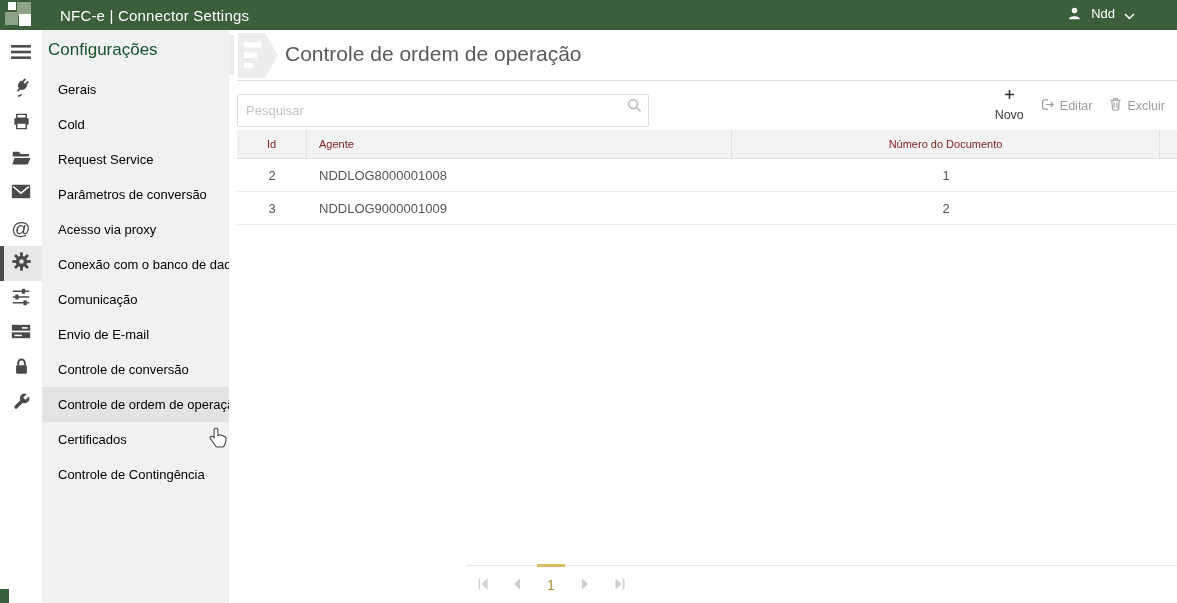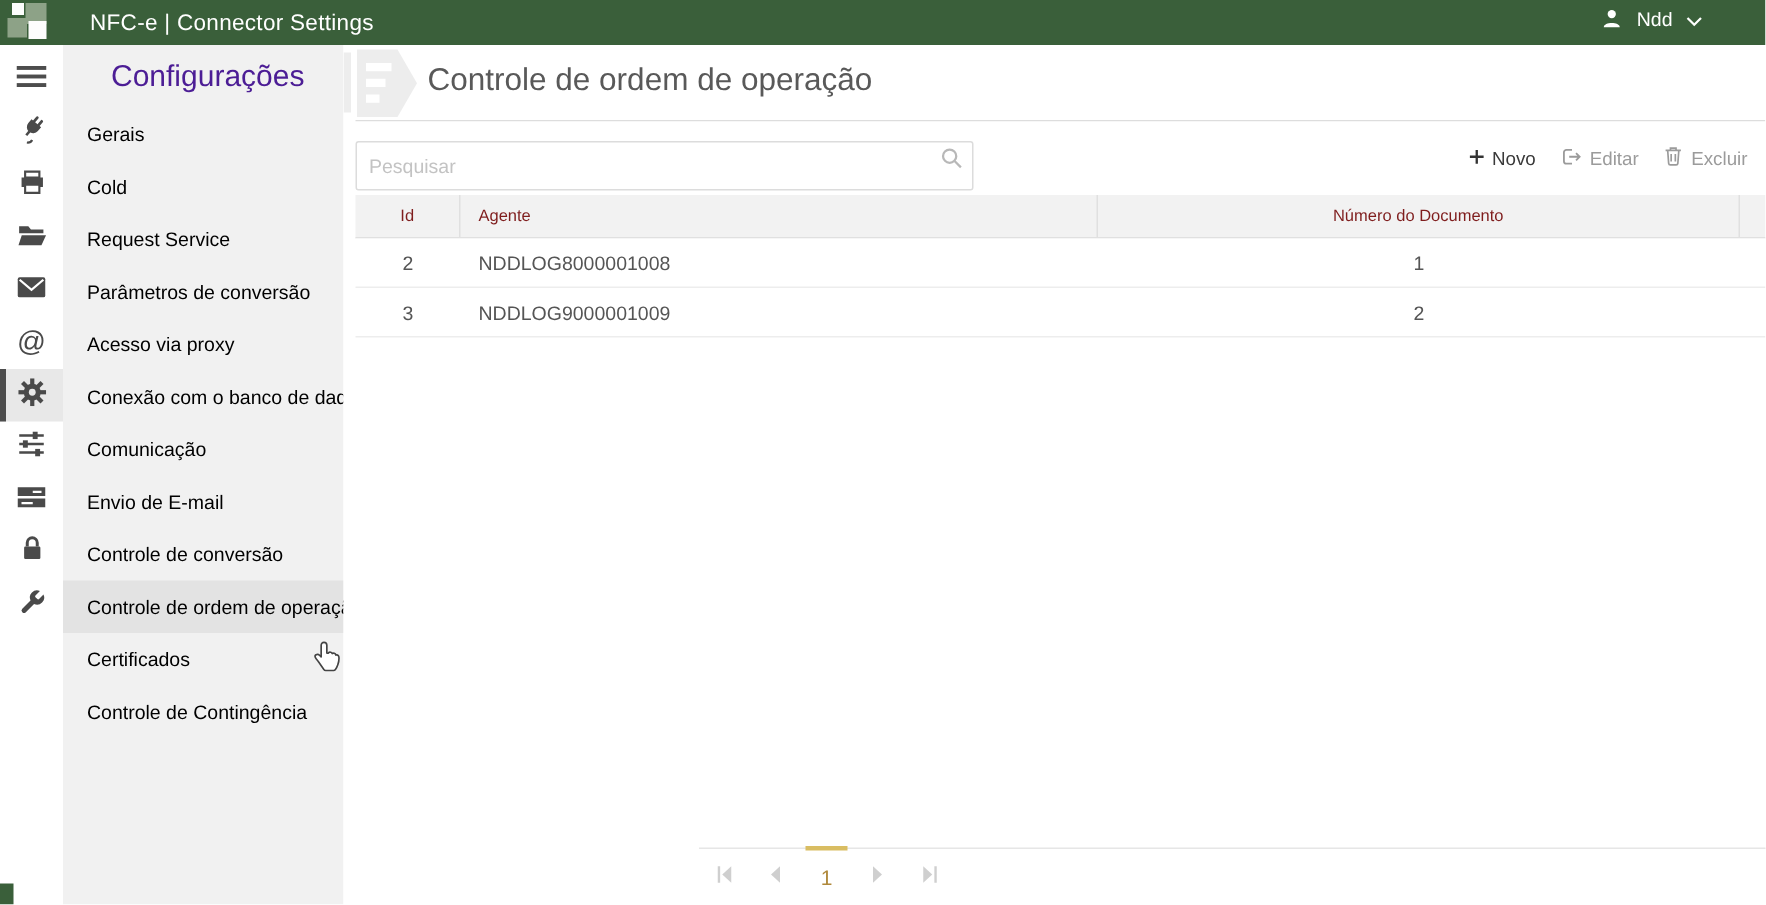--- a/index.html
+++ b/index.html
@@ -21,41 +21,41 @@
 
   
   .rail { position:absolute; top:30px; left:0; width:42px; height:573px; background:#ffffff; padding-top:6px; }
   .rail-item { width:42px; height:35px; display:flex; align-items:center; justify-content:center; cursor:pointer; }
   .rail-item.selected { background:#e8e8e8; border-left:4px solid #4d4d4d; padding-right:4px; }
   .rail-at { font-size:19px; color:#4a4a4a; font-weight:400; }
   .corner-chip { position:absolute; left:0; bottom:0; width:9px; height:14px; background:#3a5f3a; }
 
   
   .sidebar { position:absolute; top:30px; left:42px; width:187px; height:573px; background:#f1f1f1; }
-  .sidebar-title { padding:10px 16px 0 32px; height:36px; font-size:20px; color:#4c1d95; }
+  .sidebar-title { padding:10px 16px 0 6px; height:36px; font-size:17px; color:#14532d; }
   .sidebar-list { margin-top:6px; }
   .sb-item { height:35px; line-height:35px; padding-left:16px; font-size:13px; color:#000000; cursor:pointer; white-space:nowrap; overflow:hidden; }
   .sb-item.selected { background:#e3e3e3; }
   .cursor-overlay { position:absolute; left:209px; top:427px; z-index:50; pointer-events:none; }
 
   
   .main { position:absolute; top:30px; left:229px; width:948px; height:573px; background:#fff; }
   .title-row { position:relative; height:51px; overflow:hidden; }
   .title-row .divider { position:absolute; left:8px; right:0; bottom:0; border-bottom:1px solid #ddd; }
   .watermark { position:absolute; left:0; top:2px; }
   .page-title { position:absolute; left:56px; top:12px; font-size:21px; color:#595959; font-weight:400; }
 
   .toolbar { position:relative; height:49px; }
   .search-wrap { position:absolute; left:8px; top:13px; width:412px; height:33px; }
   .search-input { width:100%; height:100%; border:1px solid #dcdcdc; border-radius:2px; padding:0 28px 0 8px; font-size:13px; color:#777; font-family:inherit; outline:none; background:#fff; }
   .search-input::placeholder { color:#c3c3c3; }
   .search-icon { position:absolute; right:7px; top:4px; }
   .toolbar-actions { position:absolute; right:12px; top:0; height:49px; display:flex; align-items:center; gap:17px; }
   .tb-btn { display:flex; align-items:center; gap:5px; font-size:12.5px; cursor:pointer; color:#9b9b9b; }
-  .tb-btn.primary { color:#3a3a3a; }
+  .tb-btn.primary { color:#3a3a3a;flex-direction:column; }
 
   
   .grid { margin-left:8px; }
   .grid-head { display:flex; height:29px; background:#f2f2f2; border-bottom:1px solid #e0e0e0; align-items:center; font-size:11px; color:#7f1d1d; }
   .gh-cell { height:100%; display:flex; align-items:center; cursor:pointer; }
   .gh-cell.c-id { width:70px; justify-content:center; border-right:1px solid #e0e0e0; }
   .gh-cell.c-agente { width:425px; padding-left:12px; border-right:1px solid #e0e0e0; }
   .gh-cell.c-numero { width:428px; justify-content:center; border-right:1px solid #e0e0e0; }
   .gh-cell.c-fill { flex:1; border-right:none; }
   .grid-row { display:flex; height:33px; align-items:center; font-size:13px; color:#555; border-bottom:1px solid #ededed; cursor:pointer; background:#fff; }

